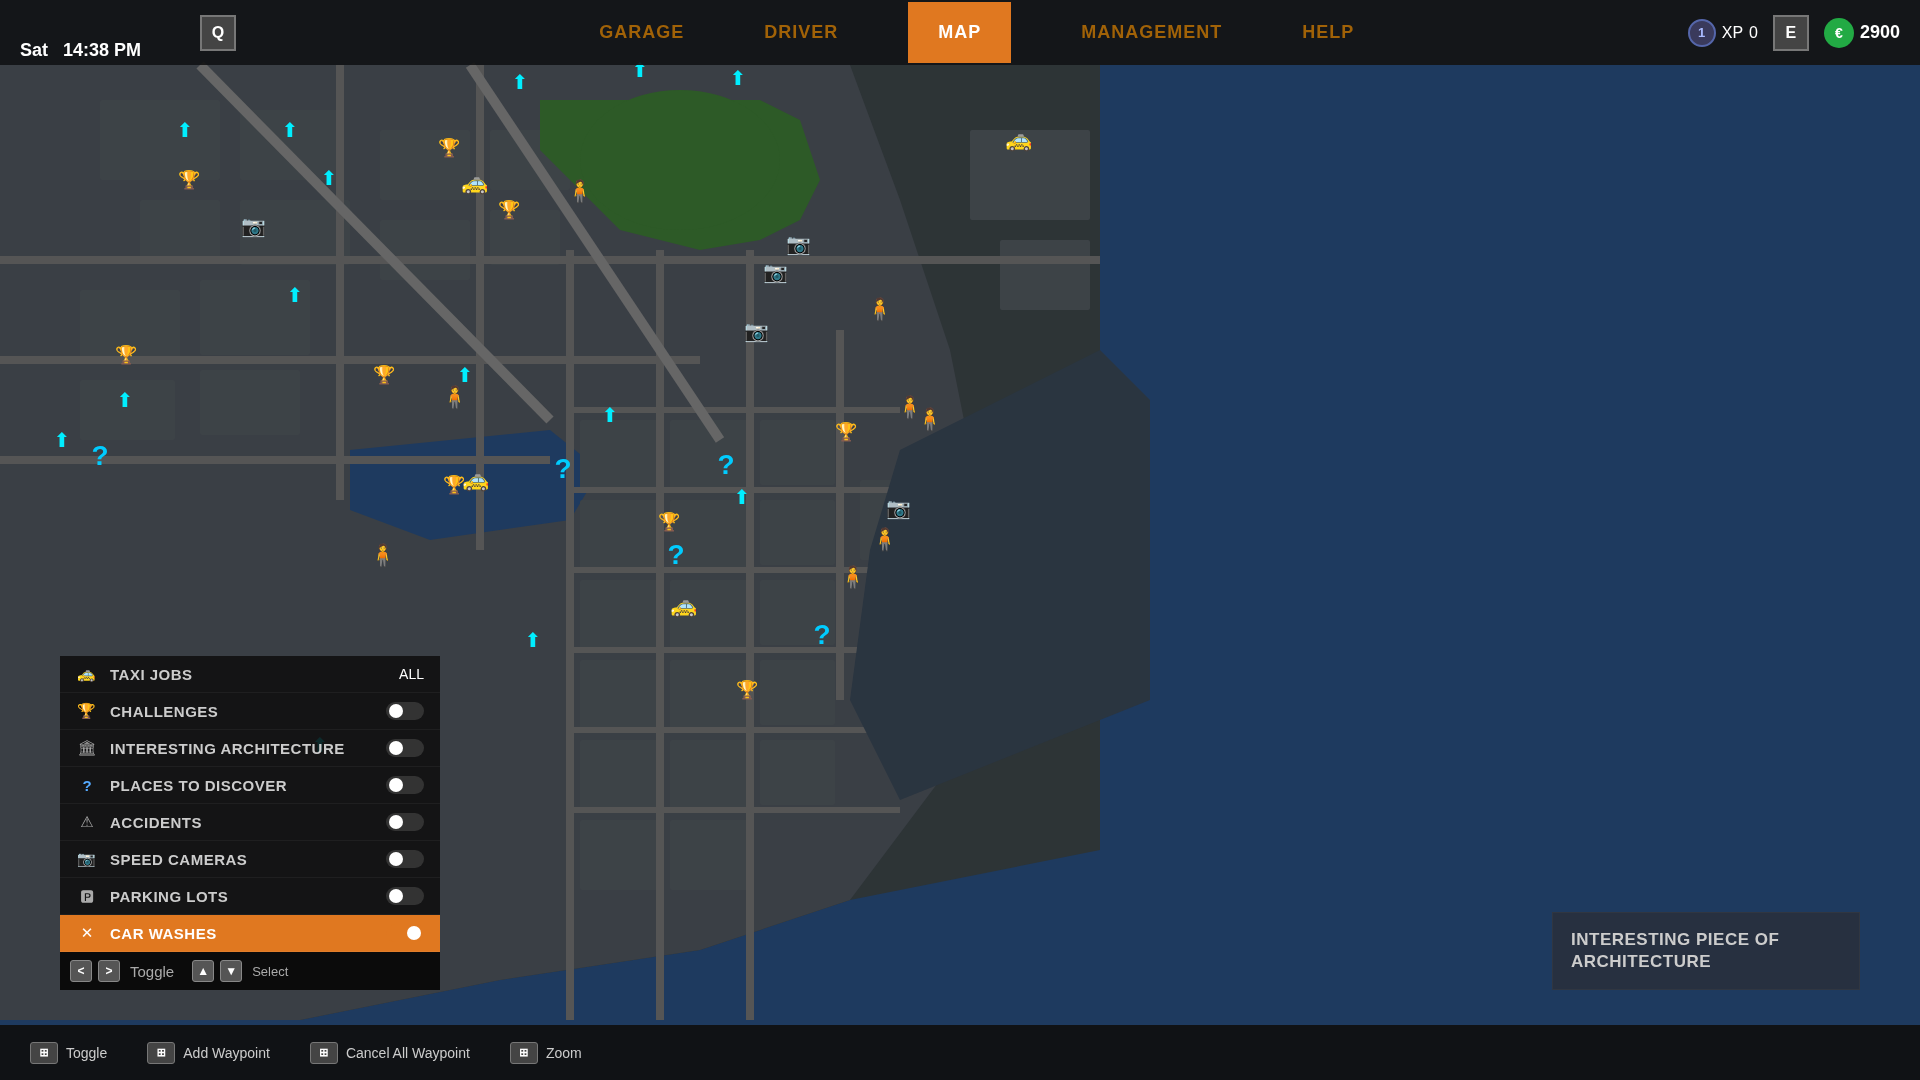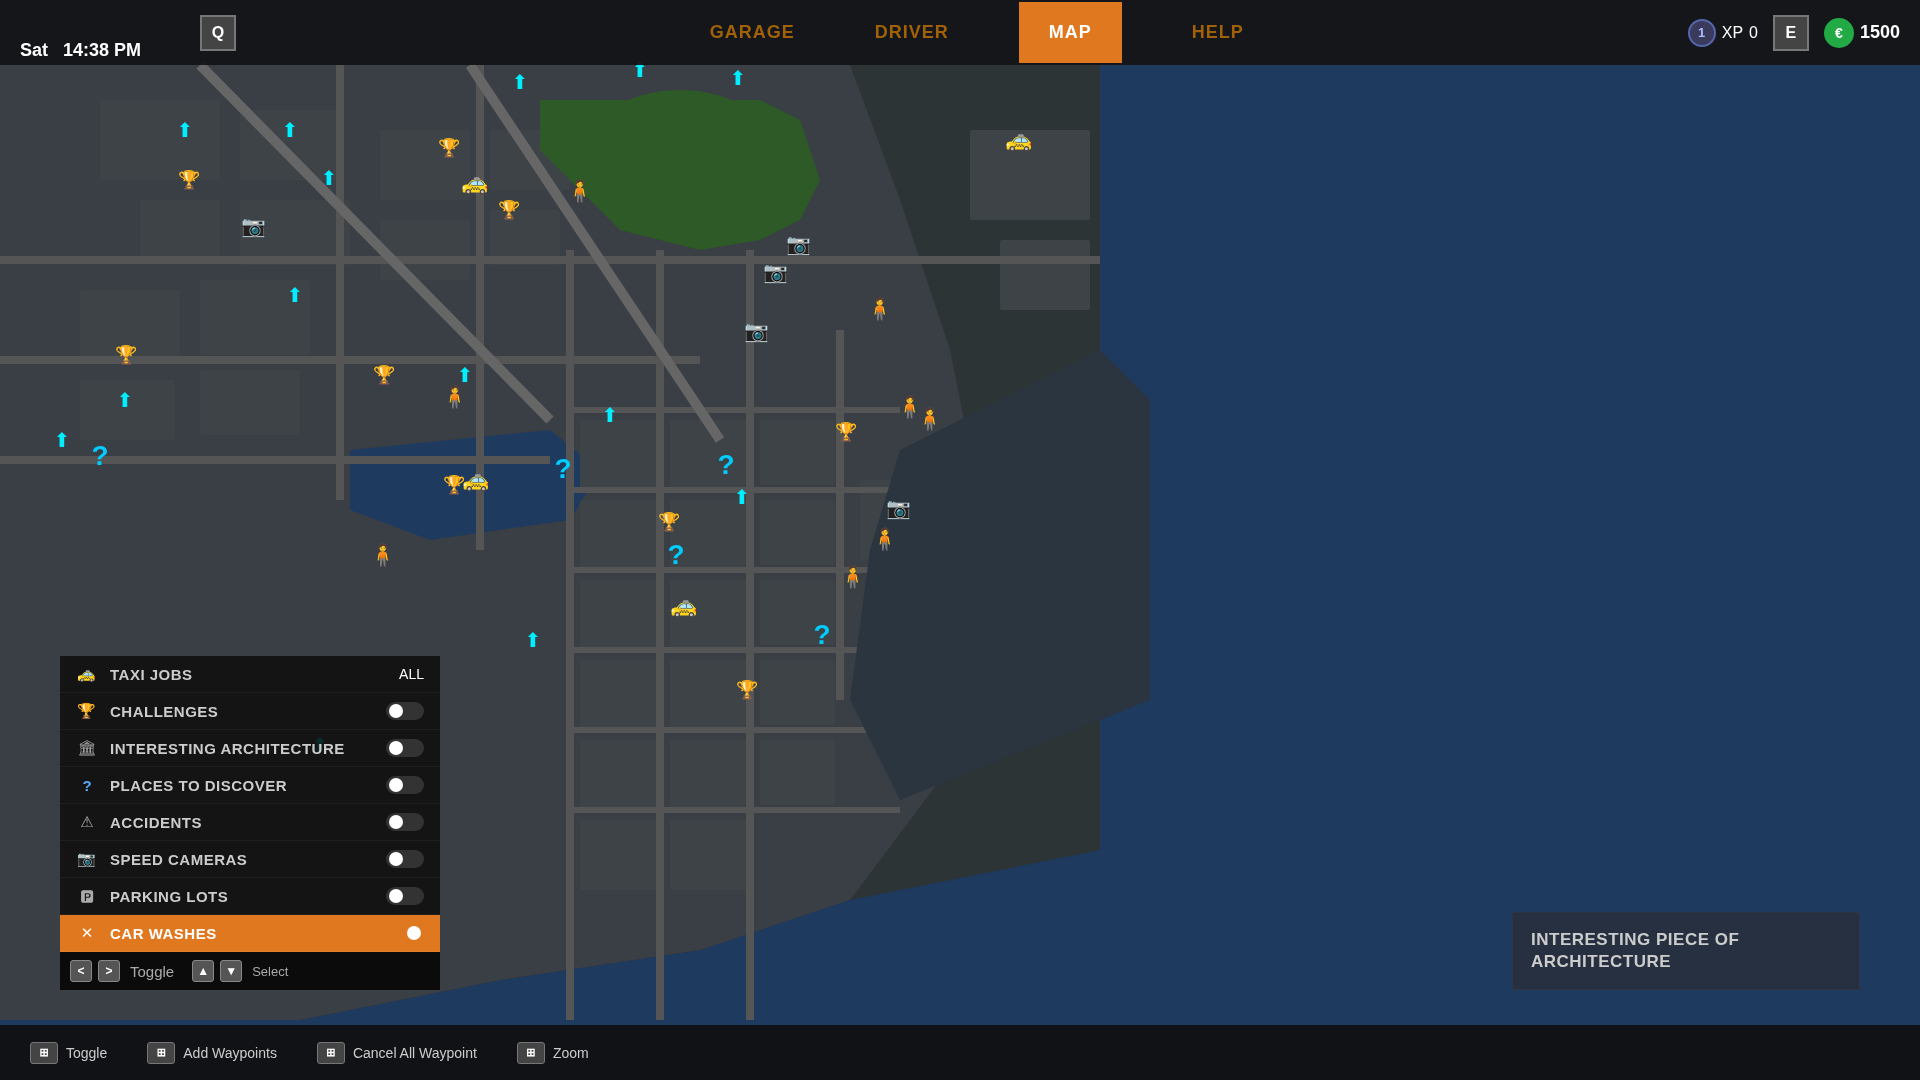--- a/index.html
+++ b/index.html
@@ -233,21 +233,21 @@
       color: #fff;
       font-size: 12px;
       font-weight: bold;
     }
 
     
     #info-panel {
       position: absolute;
       right: 60px;
       bottom: 90px;
-      width: 348px;
+      width: 308px;
       background: rgba(25,30,40,0.92);
       border: 1px solid rgba(255,255,255,0.1);
       padding: 0;
       z-index: 50;
     }
 
     .info-header {
       background: rgba(40,50,65,0.95);
       padding: 16px 18px;
       color: #ccc;
@@ -458,37 +458,38 @@
     <span>14:38 PM</span>
   </div>
   <div class="topbar-icon-q">
     <span>Q</span>
   </div>
 
   <nav class="nav-items">
     <div class="nav-item">GARAGE</div>
     <div class="nav-item">DRIVER</div>
     <div class="nav-item active">MAP</div>
+    <div class="nav-item">MANAGEMENT</div>
     <div class="nav-item">HELP</div>
   </nav>
 
   <div class="topbar-right">
     <div class="xp-badge">
       <div class="xp-circle">1</div>
       <span>XP</span>
       <span>0</span>
     </div>
     <div class="topbar-icon-e">
       <span>E</span>
     </div>
     <div class="money-badge">
       <div class="money-icon">
         <span>€</span>
       </div>
-      <span>1500</span>
+      <span>2900</span>
     </div>
   </div>
 </div>
 
 <div id="left-panel">
 
   <div class="menu-row">
     <div class="menu-row-icon">🚕</div>
     <div class="menu-row-label">TAXI JOBS</div>
     <div class="menu-row-badge">ALL</div>
@@ -572,21 +573,21 @@
   <div class="info-header">INTERESTING PIECE OF ARCHITECTURE</div>
 </div>
 
 <div id="bottom-bar">
   <div class="bottom-action">
     <div class="bottom-key">⊞</div>
     <span>Toggle</span>
   </div>
   <div class="bottom-action">
     <div class="bottom-key">⊞</div>
-    <span>Add Waypoints</span>
+    <span>Add Waypoint</span>
   </div>
   <div class="bottom-action">
     <div class="bottom-key">⊞</div>
     <span>Cancel All Waypoint</span>
   </div>
   <div class="bottom-action">
     <div class="bottom-key">⊞</div>
     <span>Zoom</span>
   </div>
 </div>

